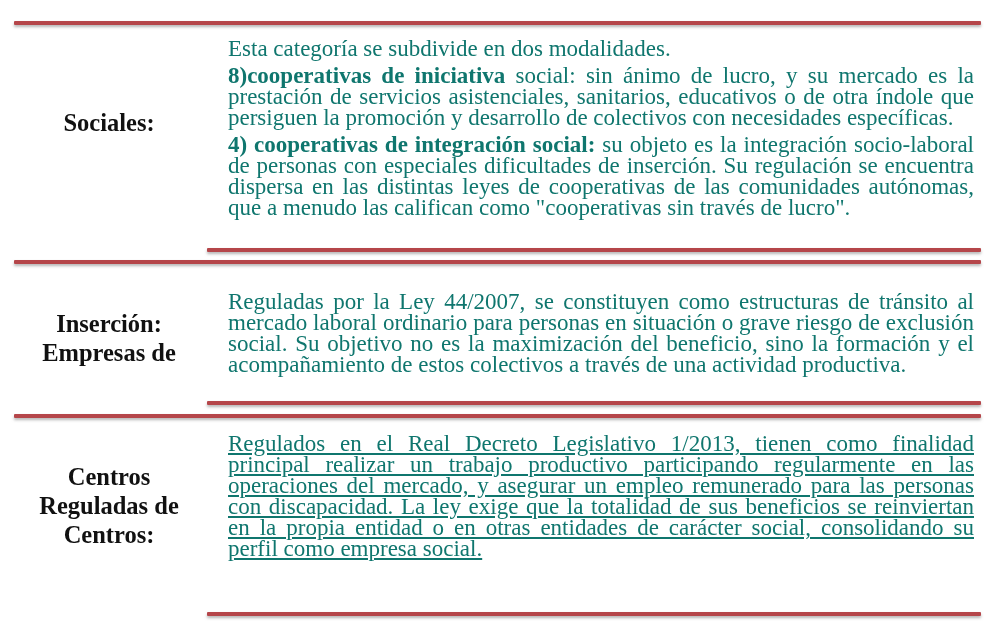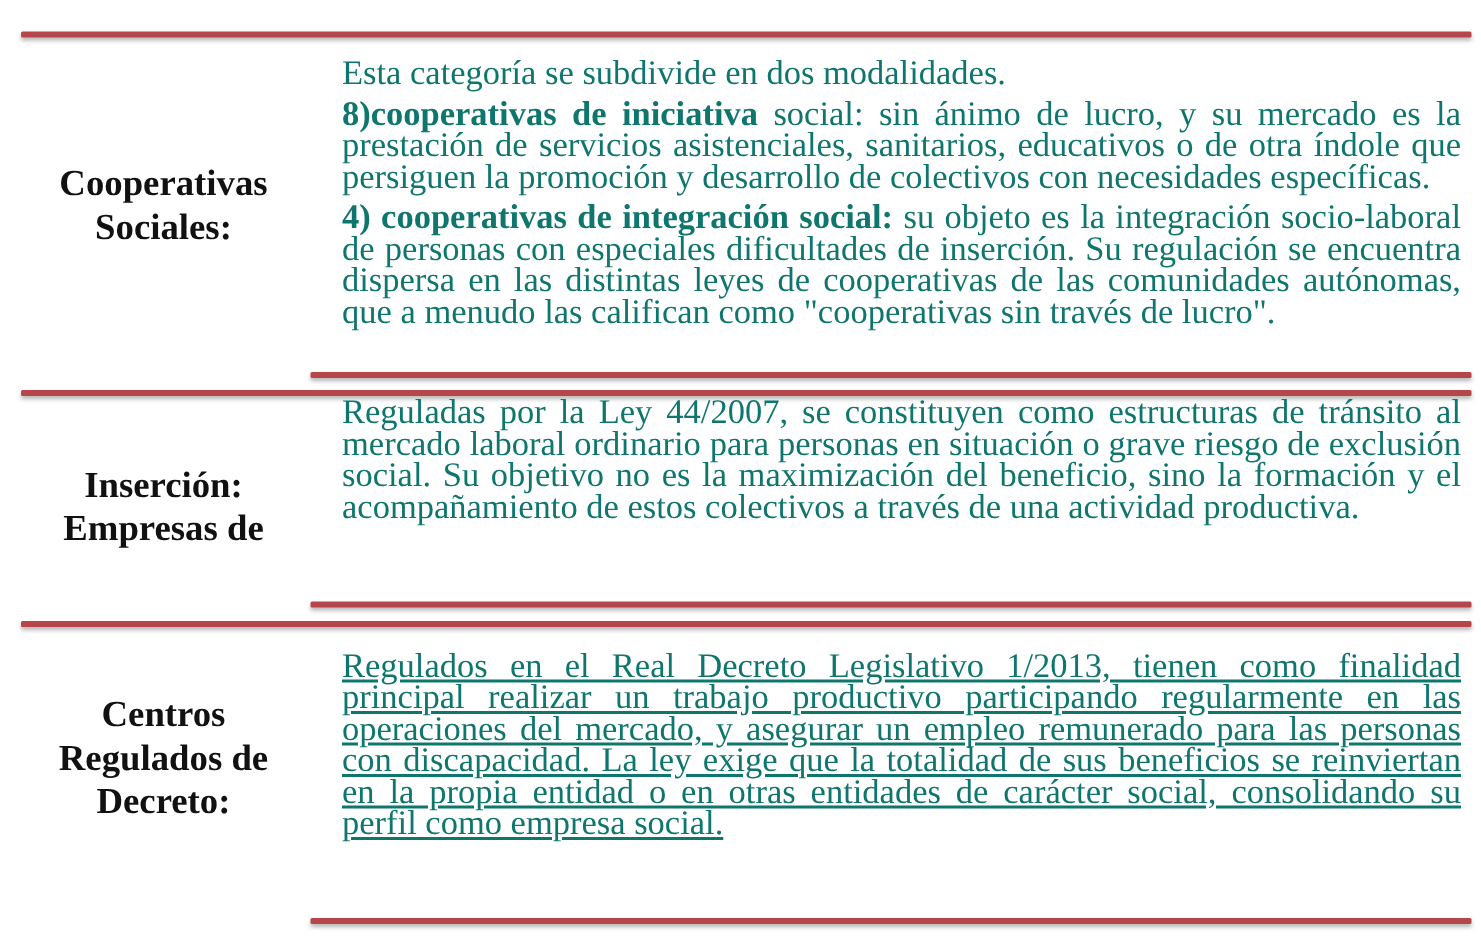--- a/index.html
+++ b/index.html
@@ -47,21 +47,20 @@
       margin: 0 0 6px 0;
     }
     .body b { font-weight: bold; }
   </style>
 </head>
 <body>
 
 <div class="rule long" style="top:21px;"></div>
 
 <div class="label" style="top:108px;">
-  <div>Cooperativas</div>
   <div>Sociales:</div>
 </div>
 
 <div class="body" style="top:38px;">
   <p style="text-align:left;">Esta categoría se subdivide en dos modalidades.</p>
   <p>
     <b>8)cooperativas de iniciativa</b><span> social: sin ánimo de lucro, y su mercado es la prestación de servicios asistenciales, sanitarios, educativos o de otra índole que persiguen la promoción y desarrollo de colectivos con necesidades específicas.</span>
   </p>
   <p>
     <b>4) cooperativas de integración social:</b><span> su objeto es la integración socio-laboral de personas con especiales dificultades de inserción. Su regulación se encuentra dispersa en las distintas leyes de cooperativas de las comunidades autónomas, que a menudo las califican como "cooperativas sin través de lucro".</span>
@@ -70,31 +69,31 @@
 
 <div class="rule short" style="top:248px;"></div>
 
 <div class="rule long" style="top:260px;"></div>
 
 <div class="label" style="top:309px;">
   <div>Inserción:</div>
   <div>Empresas de</div>
 </div>
 
-<div class="body" style="top:264px;">
+<div class="body" style="top:291px;">
   <p>Reguladas por la Ley 44/2007, se constituyen como estructuras de tránsito al mercado laboral ordinario para personas en situación o grave riesgo de exclusión social. Su objetivo no es la maximización del beneficio, sino la formación y el acompañamiento de estos colectivos a través de una actividad productiva.</p>
 </div>
 
 <div class="rule short" style="top:401px;"></div>
 
 <div class="rule long" style="top:414px;"></div>
 
 <div class="label" style="top:462px;">
   <div>Centros</div>
-  <div>Regulados de</div>
-  <div>Decreto:</div>
+  <div>Reguladas de</div>
+  <div>Centros:</div>
 </div>
 
 <div class="body" style="top:433px;text-decoration:underline;">
   <p>Regulados en el Real Decreto Legislativo 1/2013, tienen como finalidad principal realizar un trabajo productivo participando regularmente en las operaciones del mercado, y asegurar un empleo remunerado para las personas con discapacidad. La ley exige que la totalidad de sus beneficios se reinviertan en la propia entidad o en otras entidades de carácter social, consolidando su perfil como empresa social.</p>
 </div>
 
 <div class="rule short" style="top:612px;"></div>
 
 </body></html>

